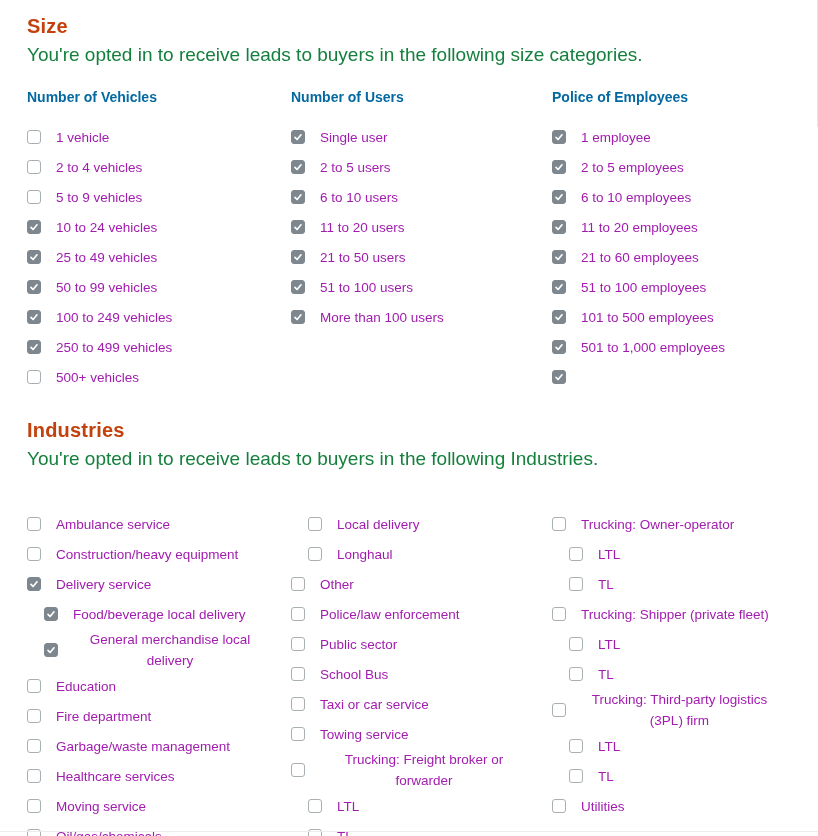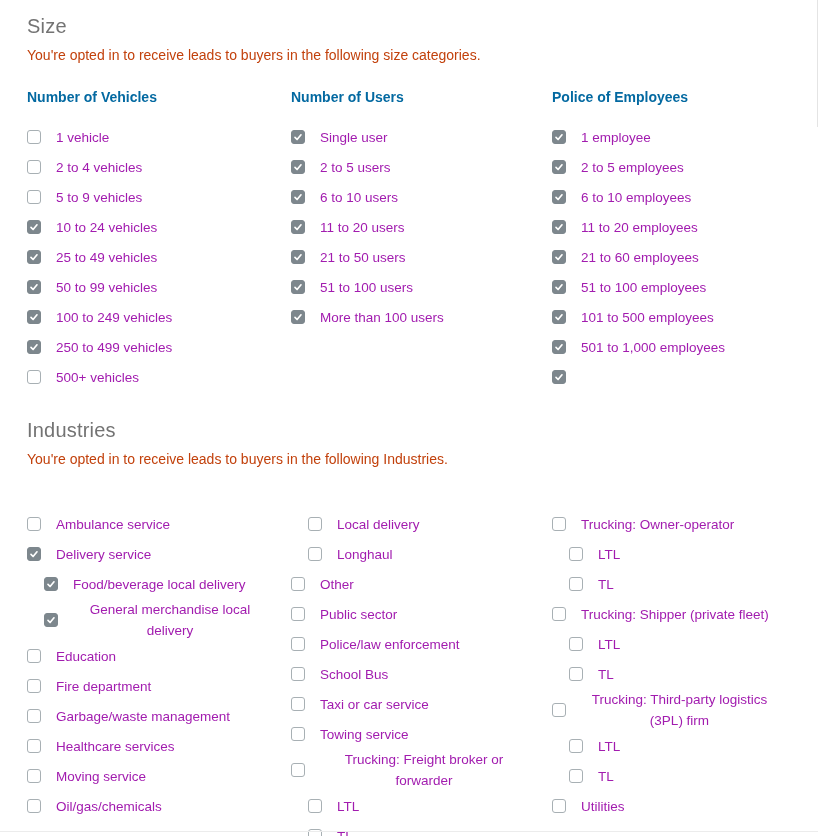--- a/index.html
+++ b/index.html
@@ -14,29 +14,29 @@
   .content {
     position: relative;
     width: 818px;
     height: 836px;
     box-sizing: border-box;
     padding: 14px 0 0 27px;
   }
   .section-title {
     font-size: 20px;
     line-height: 24px;
-    font-weight: 400;
-    color: #737373;
+    font-weight: 700;
+    color: #c2410c;
     letter-spacing: 0.2px;
   }
   .section-intro {
     margin-top: 9px;
-    font-size: 14px;
+    font-size: 19px;
     line-height: 16px;
-    color: #c2410c;
+    color: #15803d;
   }
   .cols {
     display: flex;
     margin-top: 26px;
   }
   .col-1 { width: 264px; flex: none; }
   .col-2 { width: 261px; flex: none; }
   .col-3 { width: 250px; flex: none; }
   .col-header {
     font-size: 14px;
@@ -311,20 +311,24 @@
     <div class="section-title industries-title">Industries</div>
     <div class="section-intro">You're opted in to receive leads to buyers in the following Industries.</div>
     <div class="cols industries-cols">
       <div class="col-1">
         <div class="rows no-header">
             <div class="row">
               <span class="cb"></span>
               <span class="lbl">Ambulance service</span>
             </div>
             <div class="row">
+              <span class="cb"></span>
+              <span class="lbl">Construction/heavy equipment</span>
+            </div>
+            <div class="row">
               <span class="cb checked">
                 <svg viewBox="0 0 12 12">
                   <path d="M2.4 6.5l2.5 2.5 4.7-5.6" fill="none" stroke="#ffffff" stroke-width="2" stroke-linecap="round" stroke-linejoin="round"></path>
                 </svg>
               </span>
               <span class="lbl">Delivery service</span>
             </div>
             <div class="row indent">
               <span class="cb checked">
                 <svg viewBox="0 0 12 12">
@@ -376,25 +380,25 @@
             <div class="row indent">
               <span class="cb"></span>
               <span class="lbl">Longhaul</span>
             </div>
             <div class="row">
               <span class="cb"></span>
               <span class="lbl">Other</span>
             </div>
             <div class="row">
               <span class="cb"></span>
+              <span class="lbl">Police/law enforcement</span>
+            </div>
+            <div class="row">
+              <span class="cb"></span>
               <span class="lbl">Public sector</span>
-            </div>
-            <div class="row">
-              <span class="cb"></span>
-              <span class="lbl">Police/law enforcement</span>
             </div>
             <div class="row">
               <span class="cb"></span>
               <span class="lbl">School Bus</span>
             </div>
             <div class="row">
               <span class="cb"></span>
               <span class="lbl">Taxi or car service</span>
             </div>
             <div class="row">

